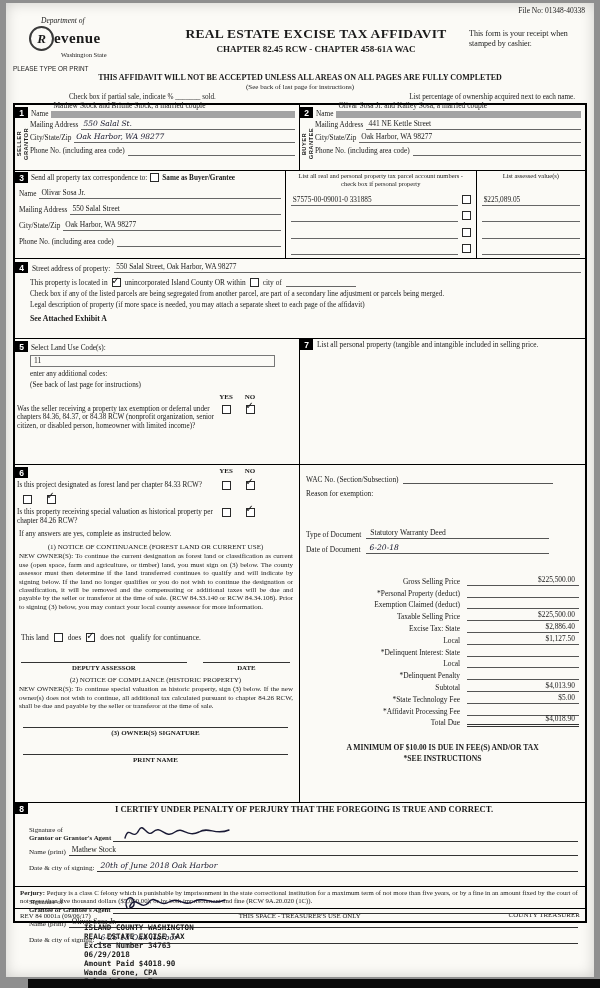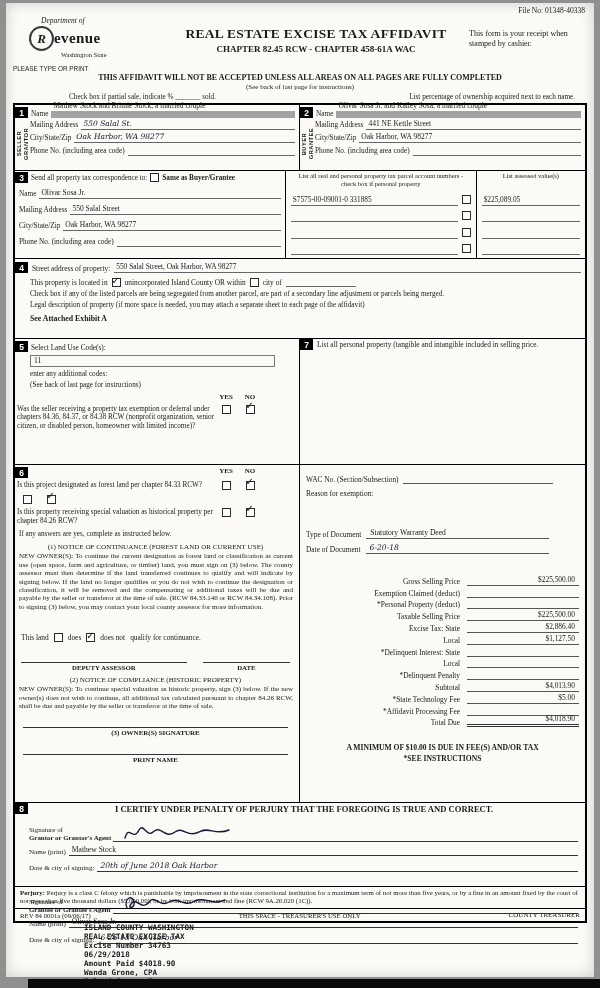--- a/index.html
+++ b/index.html
@@ -422,25 +422,25 @@
           <div class="s7-docline second">
             <span>Date of Document</span>
             <span class="dval hand">6-20-18</span>
           </div>
           <div class="money">
             <div class="mrow">
                 <span class="mlabel">Gross Selling Price</span>
                 <span class="mval">$225,500.00</span>
               </div>
             <div class="mrow">
+                <span class="mlabel">*Personal Property (deduct)</span>
+                <span class="mval"></span>
+              </div>
+            <div class="mrow">
                 <span class="mlabel">Exemption Claimed (deduct)</span>
-                <span class="mval"></span>
-              </div>
-            <div class="mrow">
-                <span class="mlabel">*Personal Property (deduct)</span>
                 <span class="mval"></span>
               </div>
             <div class="mrow">
                 <span class="mlabel">Taxable Selling Price</span>
                 <span class="mval">$225,500.00</span>
               </div>
             <div class="mrow">
                 <span class="mlabel">Excise Tax: State</span>
                 <span class="mval">$2,886.40</span>
               </div>

